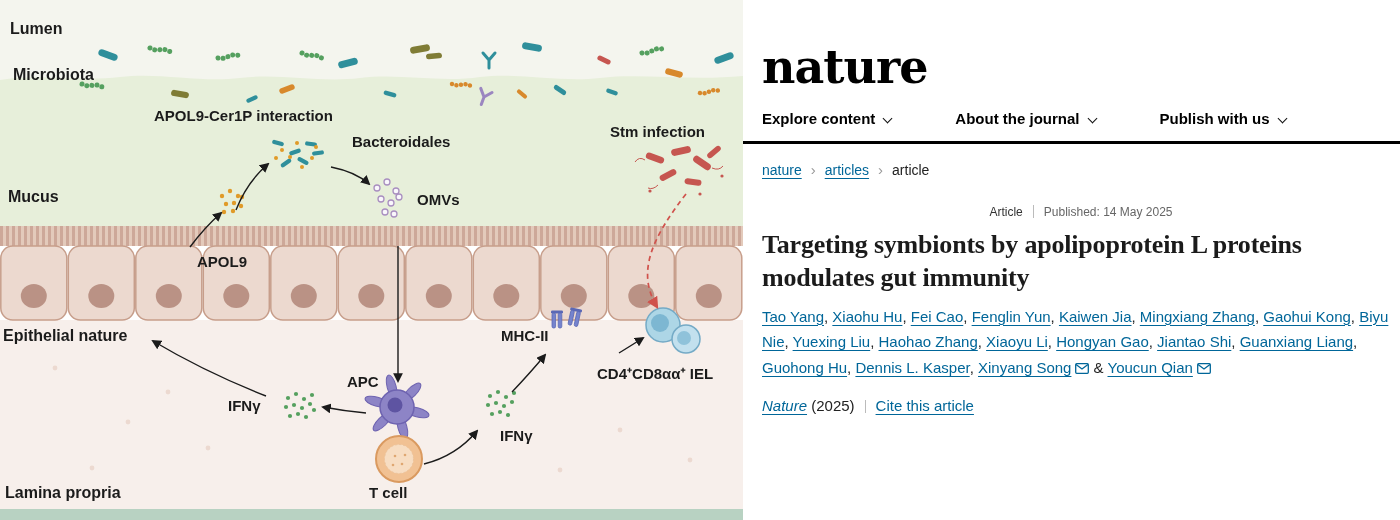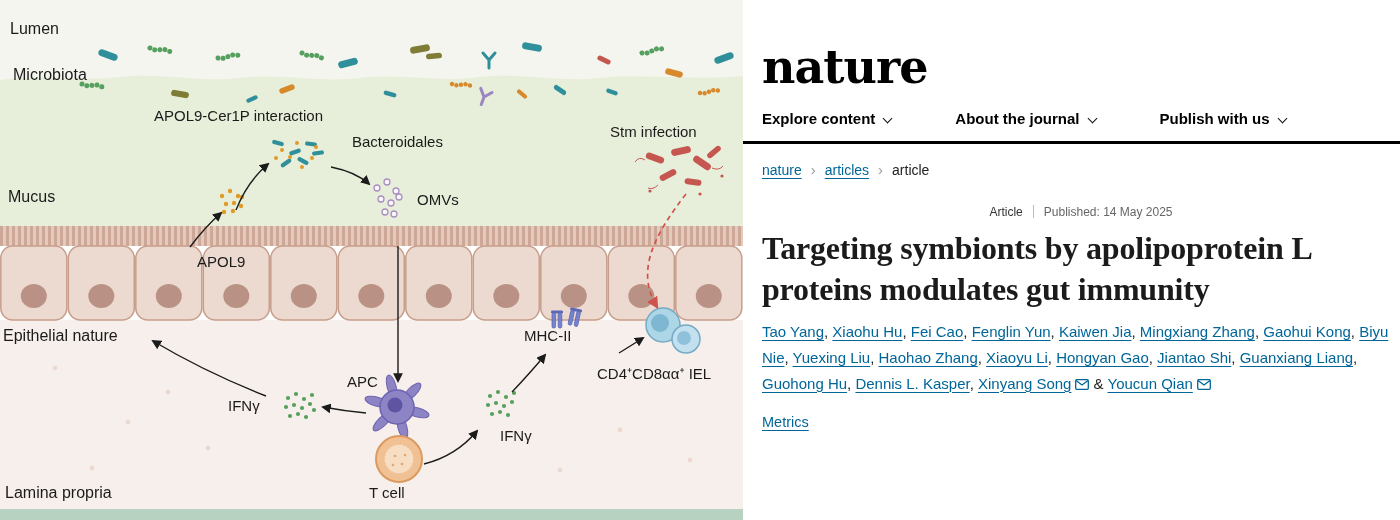--- a/index.html
+++ b/index.html
@@ -4,21 +4,21 @@
 <style>
   * { box-sizing: border-box; }
   html,body { margin:0; padding:0; }
   body {
     width:1400px; height:520px; overflow:hidden; position:relative;
     font-family:"Liberation Sans", sans-serif; background:#fff;
     --link:#006699;
   }
 
   
-  .figure-panel { position:absolute; left:0; top:0; width:743px; height:520px; }
+  .figure-panel { position:absolute; left:0; top:0; width:743px; height:520px;font-weight:bold; }
   .figure-panel svg.diagram { position:absolute; left:0; top:0; }
   .dlabel { position:absolute; color:#1b1b1b; font-size:15px; white-space:nowrap; }
   .dlabel.big { font-size:16px; }
 
   
   .article-panel { position:absolute; left:743px; top:0; width:657px; height:520px; background:#fff; padding-left:19px; }
   .brand { font-family:"DejaVu Serif", serif; font-weight:700; font-size:46px; line-height:1; letter-spacing:-1px; color:#000; margin:44px 0 0 0; }
   .main-nav { display:flex; gap:64px; margin-top:20px; font-size:15px; font-weight:700; color:#000; }
   .nav-item { cursor:pointer; white-space:nowrap; }
   .chev { display:inline-block; width:7px; height:7px; border-right:1.8px solid #111; border-bottom:1.8px solid #111; transform:rotate(45deg); margin-left:9px; margin-bottom:2px; }
@@ -27,21 +27,21 @@
   a { color:var(--link); text-decoration:underline; text-decoration-thickness:1px; text-underline-offset:2.5px; }
 
   .breadcrumb { margin-top:17px; font-size:14px; color:#222; }
   .bc-sep { color:#999; margin:0 9px; font-size:15px; }
   .bc-current { color:#222; }
 
   .meta-row { margin-top:27px; font-size:12px; color:#333;text-align:center; }
   .meta-row .pub { color:#666; }
   .vbar { display:inline-block; width:1px; height:13px; background:#bbb; margin:0 10px; vertical-align:-2px; }
 
-  .title { font-family:"Liberation Serif", serif; font-weight:700; font-size:32px; line-height:1.28; color:#1b1b1b; width:630px; margin:9px 0 0 0; letter-spacing:-0.2px; }
+  .title { font-family:"Liberation Serif", serif; font-weight:700; font-size:26px; line-height:1.28; color:#1b1b1b; width:630px; margin:9px 0 0 0; letter-spacing:-0.2px; }
 
   .authors { width:636px; margin-top:9px; font-size:15px; line-height:1.72; color:#222; }
   .authors .sep { color:#222; }
   .mail { color:var(--link); margin-left:4px; vertical-align:-1px; display:inline-block; }
 
   .cite-row { margin-top:15px; font-size:15px; color:#222; }
   .journal-link { font-style:italic; }
   .metrics-row { margin-top:17px; font-size:14.5px; }
 </style>
 </head>
@@ -300,21 +300,21 @@
 
   <div class="dlabel big" style="left:10px;top:20px">Lumen</div>
   <div class="dlabel big" style="left:13px;top:66px">Microbiota</div>
   <div class="dlabel" style="left:154px;top:107px">APOL9-Cer1P interaction</div>
   <div class="dlabel" style="left:352px;top:133px">Bacteroidales</div>
   <div class="dlabel" style="left:417px;top:191px">OMVs</div>
   <div class="dlabel big" style="left:8px;top:188px">Mucus</div>
   <div class="dlabel" style="left:197px;top:253px">APOL9</div>
   <div class="dlabel" style="left:610px;top:123px">Stm infection</div>
   <div class="dlabel big" style="left:3px;top:327px">Epithelial nature</div>
-  <div class="dlabel" style="left:524px;top:327px">MHC-II</div>
+  <div class="dlabel" style="left:501px;top:327px">MHC-II</div>
   <div class="dlabel" style="left:597px;top:363px">CD4⁺CD8αα⁺ IEL</div>
   <div class="dlabel" style="left:228px;top:397px">IFNγ</div>
   <div class="dlabel" style="left:347px;top:373px">APC</div>
   <div class="dlabel" style="left:500px;top:427px">IFNγ</div>
   <div class="dlabel" style="left:369px;top:484px">T cell</div>
   <div class="dlabel big" style="left:5px;top:484px">Lamina propria</div>
 </div>
 
 <div class="article-panel">
   <h1 class="brand">nature</h1>
@@ -336,17 +336,18 @@
   <h2 class="title">Targeting symbionts by apolipoprotein L proteins modulates gut immunity</h2>
 
   <p class="authors"><a href="#" class="author">Tao Yang</a><span class="sep">, </span><a href="#" class="author">Xiaohu Hu</a><span class="sep">, </span><a href="#" class="author">Fei Cao</a><span class="sep">, </span><a href="#" class="author">Fenglin Yun</a><span class="sep">, </span><a href="#" class="author">Kaiwen Jia</a><span class="sep">, </span><a href="#" class="author">Mingxiang Zhang</a><span class="sep">, </span><a href="#" class="author">Gaohui Kong</a><span class="sep">, </span><a href="#" class="author">Biyu Nie</a><span class="sep">, </span><a href="#" class="author">Yuexing Liu</a><span class="sep">, </span><a href="#" class="author">Haohao Zhang</a><span class="sep">, </span><a href="#" class="author">Xiaoyu Li</a><span class="sep">, </span><a href="#" class="author">Hongyan Gao</a><span class="sep">, </span><a href="#" class="author">Jiantao Shi</a><span class="sep">, </span><a href="#" class="author">Guanxiang Liang</a><span class="sep">, </span><a href="#" class="author">Guohong Hu</a><span class="sep">, </span><a href="#" class="author">Dennis L. Kasper</a><span class="sep">, </span><a href="#" class="author">Xinyang Song</a><span class="mail"><svg width="14" height="11" viewBox="0 0 14 11">
           <rect x="0.7" y="0.7" width="12.6" height="9.6" rx="1" fill="none" stroke="currentColor" stroke-width="1.3"></rect>
           <path d="M1,1.6 L7,6 L13,1.6" fill="none" stroke="currentColor" stroke-width="1.3"></path>
         </svg></span><span class="sep amp"> &amp; </span><a href="#" class="author">Youcun Qian</a><span class="mail"><svg width="14" height="11" viewBox="0 0 14 11">
           <rect x="0.7" y="0.7" width="12.6" height="9.6" rx="1" fill="none" stroke="currentColor" stroke-width="1.3"></rect>
           <path d="M1,1.6 L7,6 L13,1.6" fill="none" stroke="currentColor" stroke-width="1.3"></path>
         </svg></span></p>
 
-
-  <div class="metrics-row">
-    <a href="#">Metrics</a>
+  <div class="cite-row">
+    <a href="#" class="journal-link">Nature</a>
+    <span>(2025)</span><span class="vbar"></span><a href="#">Cite this article</a>
   </div>
+
 </div>
 
 </body></html>

